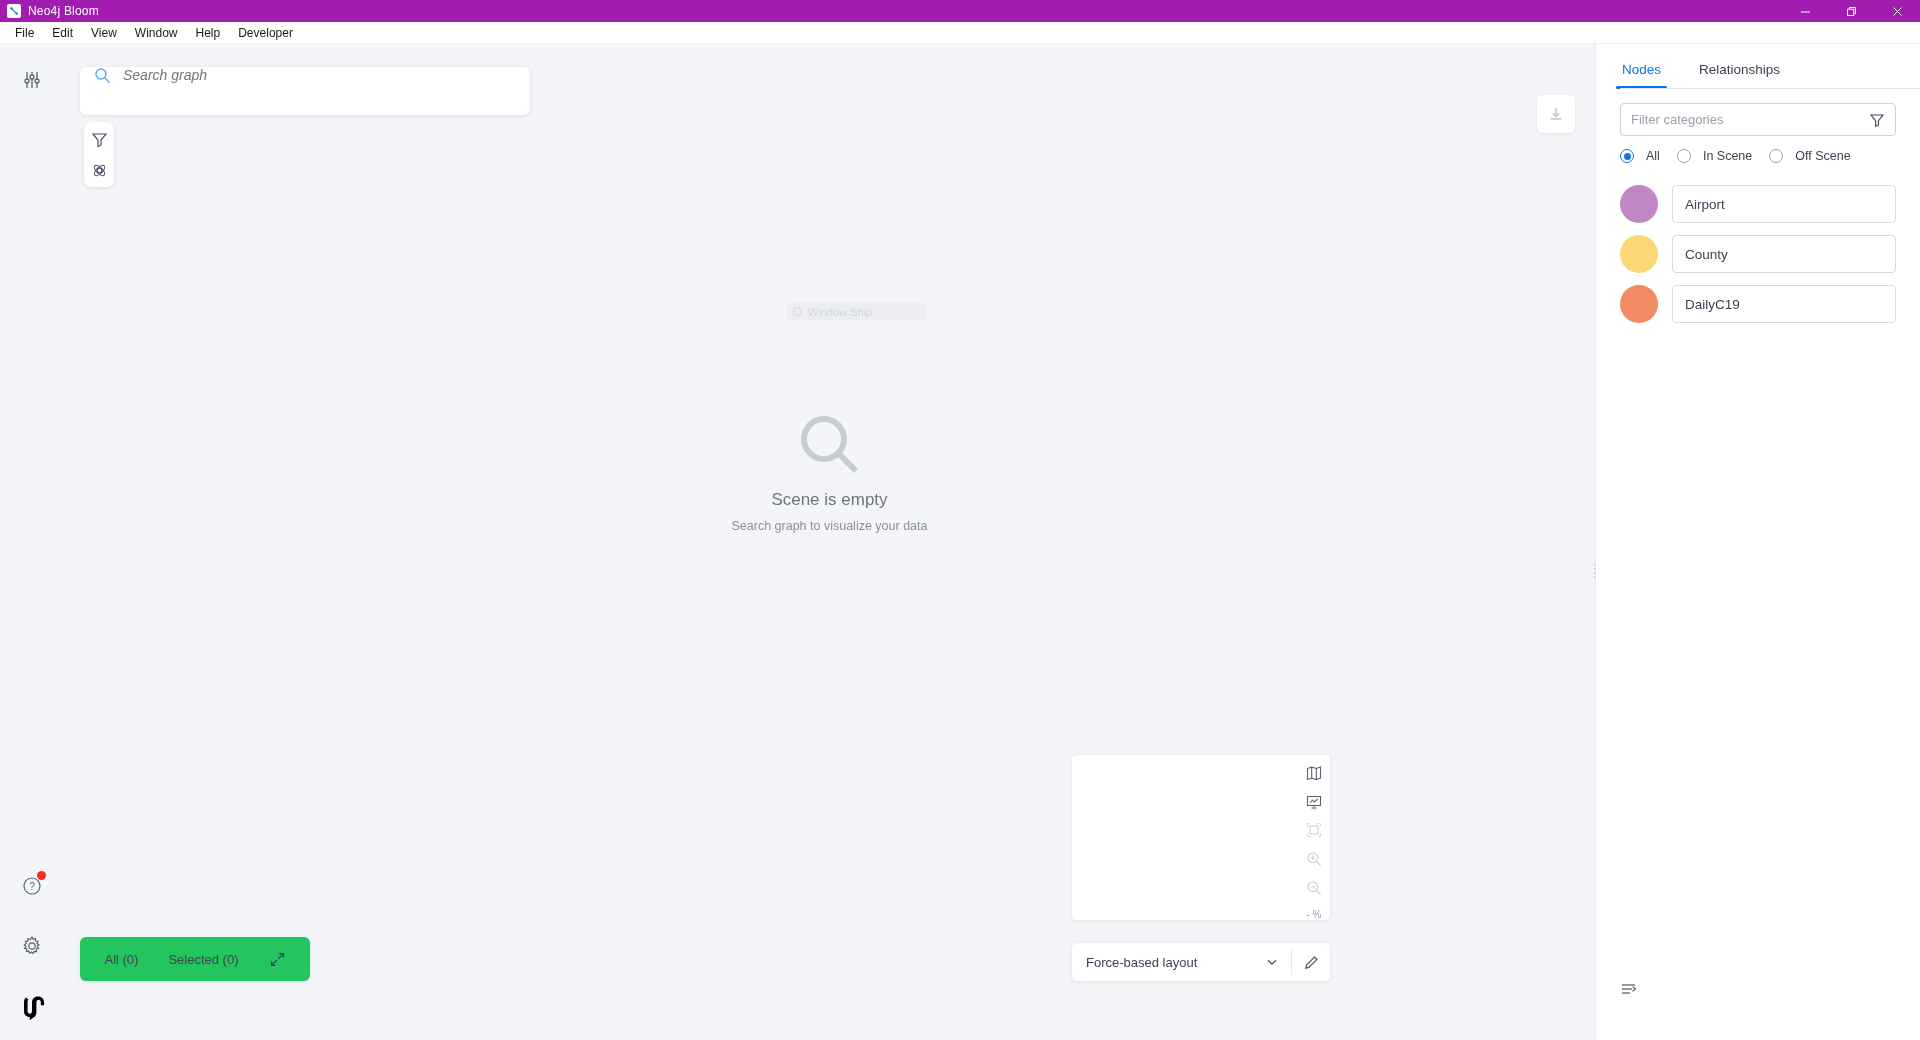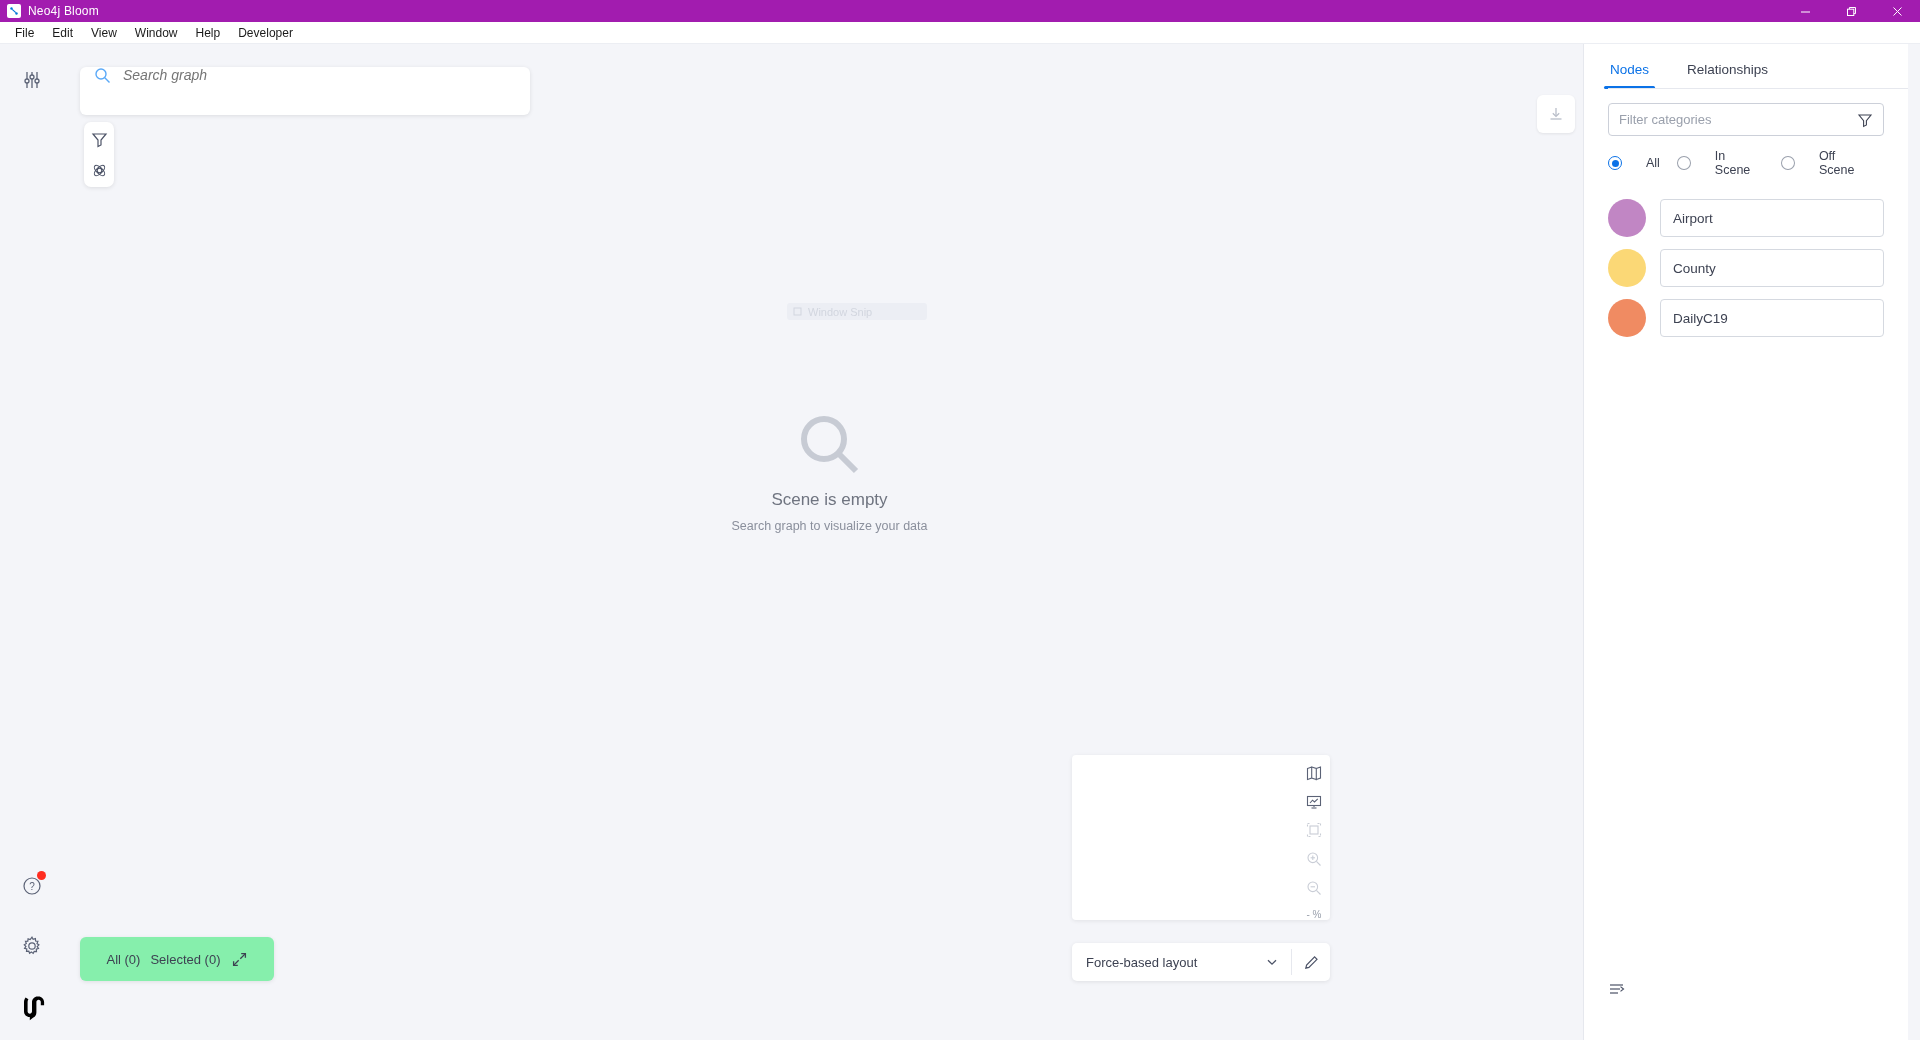--- a/index.html
+++ b/index.html
@@ -114,37 +114,37 @@
     position: absolute; right: 265px; bottom: 59px; width: 258px; height: 38px;
     background: #fff; border-radius: 5px; box-shadow: 0 1px 4px rgba(0,0,0,.09);
     display: flex; align-items: center;
   }
   .layout-label { font-size: 13px; color: #3d4252; padding-left: 14px; flex: 1; }
   .layout-chev { color: #4c5367; padding-right: 12px; display: flex; }
   .layout-divider { width: 1px; height: 26px; background: #e6e8ee; }
   .layout-edit { width: 38px; display: flex; align-items: center; justify-content: center; color: #4c5367; }
 
   .status-bar {
-    position: absolute; left: 16px; bottom: 59px; width: 194px; height: 44px;
-    background: #86efac; border-radius: 6px; box-shadow: 0 1px 4px rgba(0,0,0,.09);
-    display: flex; align-items: center; justify-content: center; gap: 10px;
+    position: absolute; left: 16px; bottom: 59px; width: 230px; height: 44px;
+    background: #22c55e; border-radius: 6px; box-shadow: 0 1px 4px rgba(0,0,0,.09);
+    display: flex; align-items: center; justify-content: center; gap: 30px;
   }
   .status-txt { font-size: 13px; color: #3d4252; }
   .status-expand { color: #3d4252; display: flex; }
 
   
   .drag-handle {
     position: absolute; left: 1592px; top: 516px; width: 6px; height: 22px;
     display: flex; flex-direction: column; justify-content: center; align-items: center; gap: 2px;
   }
   .drag-handle i { width: 2px; height: 2px; border-radius: 50%; background: #b4b9c4; display: block; }
 
   
   .panel {
-    position: absolute; right: 12px; top: 0; width: 325px; height: 996px;
+    position: absolute; right: 0; top: 0; width: 325px; height: 996px;
     background: #fff; border-left: 1px solid #e6e8ee;
   }
   .tabs { display: flex; padding: 0 24px; margin-top: 12px; position: relative; }
   .tab { font-size: 13.5px; padding: 6px 2px 12px; margin-right: 34px; color: #3d4252; position: relative; }
   .tab.active { color: #0b72e7; }
   .tab.active::after {
     content: ""; position: absolute; left: -4px; right: -4px; bottom: 0;
     height: 3px; background: #0b72e7; border-radius: 2px;
   }
   .tabs-underline { position: absolute; left: 24px; right: 0; bottom: 0; height: 1px; background: #e6e8ee; }
@@ -155,21 +155,21 @@
     display: flex; align-items: center; padding: 0 10px;
   }
   .filter-input {
     border: 0; outline: 0; flex: 1; font-size: 13px; color: #3d4252;
     font-family: "Liberation Sans", sans-serif; background: transparent;
   }
   .filter-input::placeholder { color: #9aa0ac; }
   .filter-funnel { color: #3d4252; display: flex; }
 
   .radios { display: flex; align-items: center; padding: 13px 24px 0; gap: 7px; }
-  .radio { display: flex; align-items: center; gap: 24px; margin-right: 10px; }
+  .radio { display: flex; align-items: flex-end; gap: 12px; margin-right: 10px; }
   .radio-circle {
     width: 14px; height: 14px; border-radius: 50%; border: 1.5px solid #9aa0ac;
     display: flex; align-items: center; justify-content: center;
   }
   .radio-circle.checked { border-color: #0b72e7; }
   .radio-circle.checked::after {
     content: ""; width: 7px; height: 7px; border-radius: 50%; background: #0b72e7;
   }
   .radio-label { font-size: 12.5px; color: #3d4252; }
 

